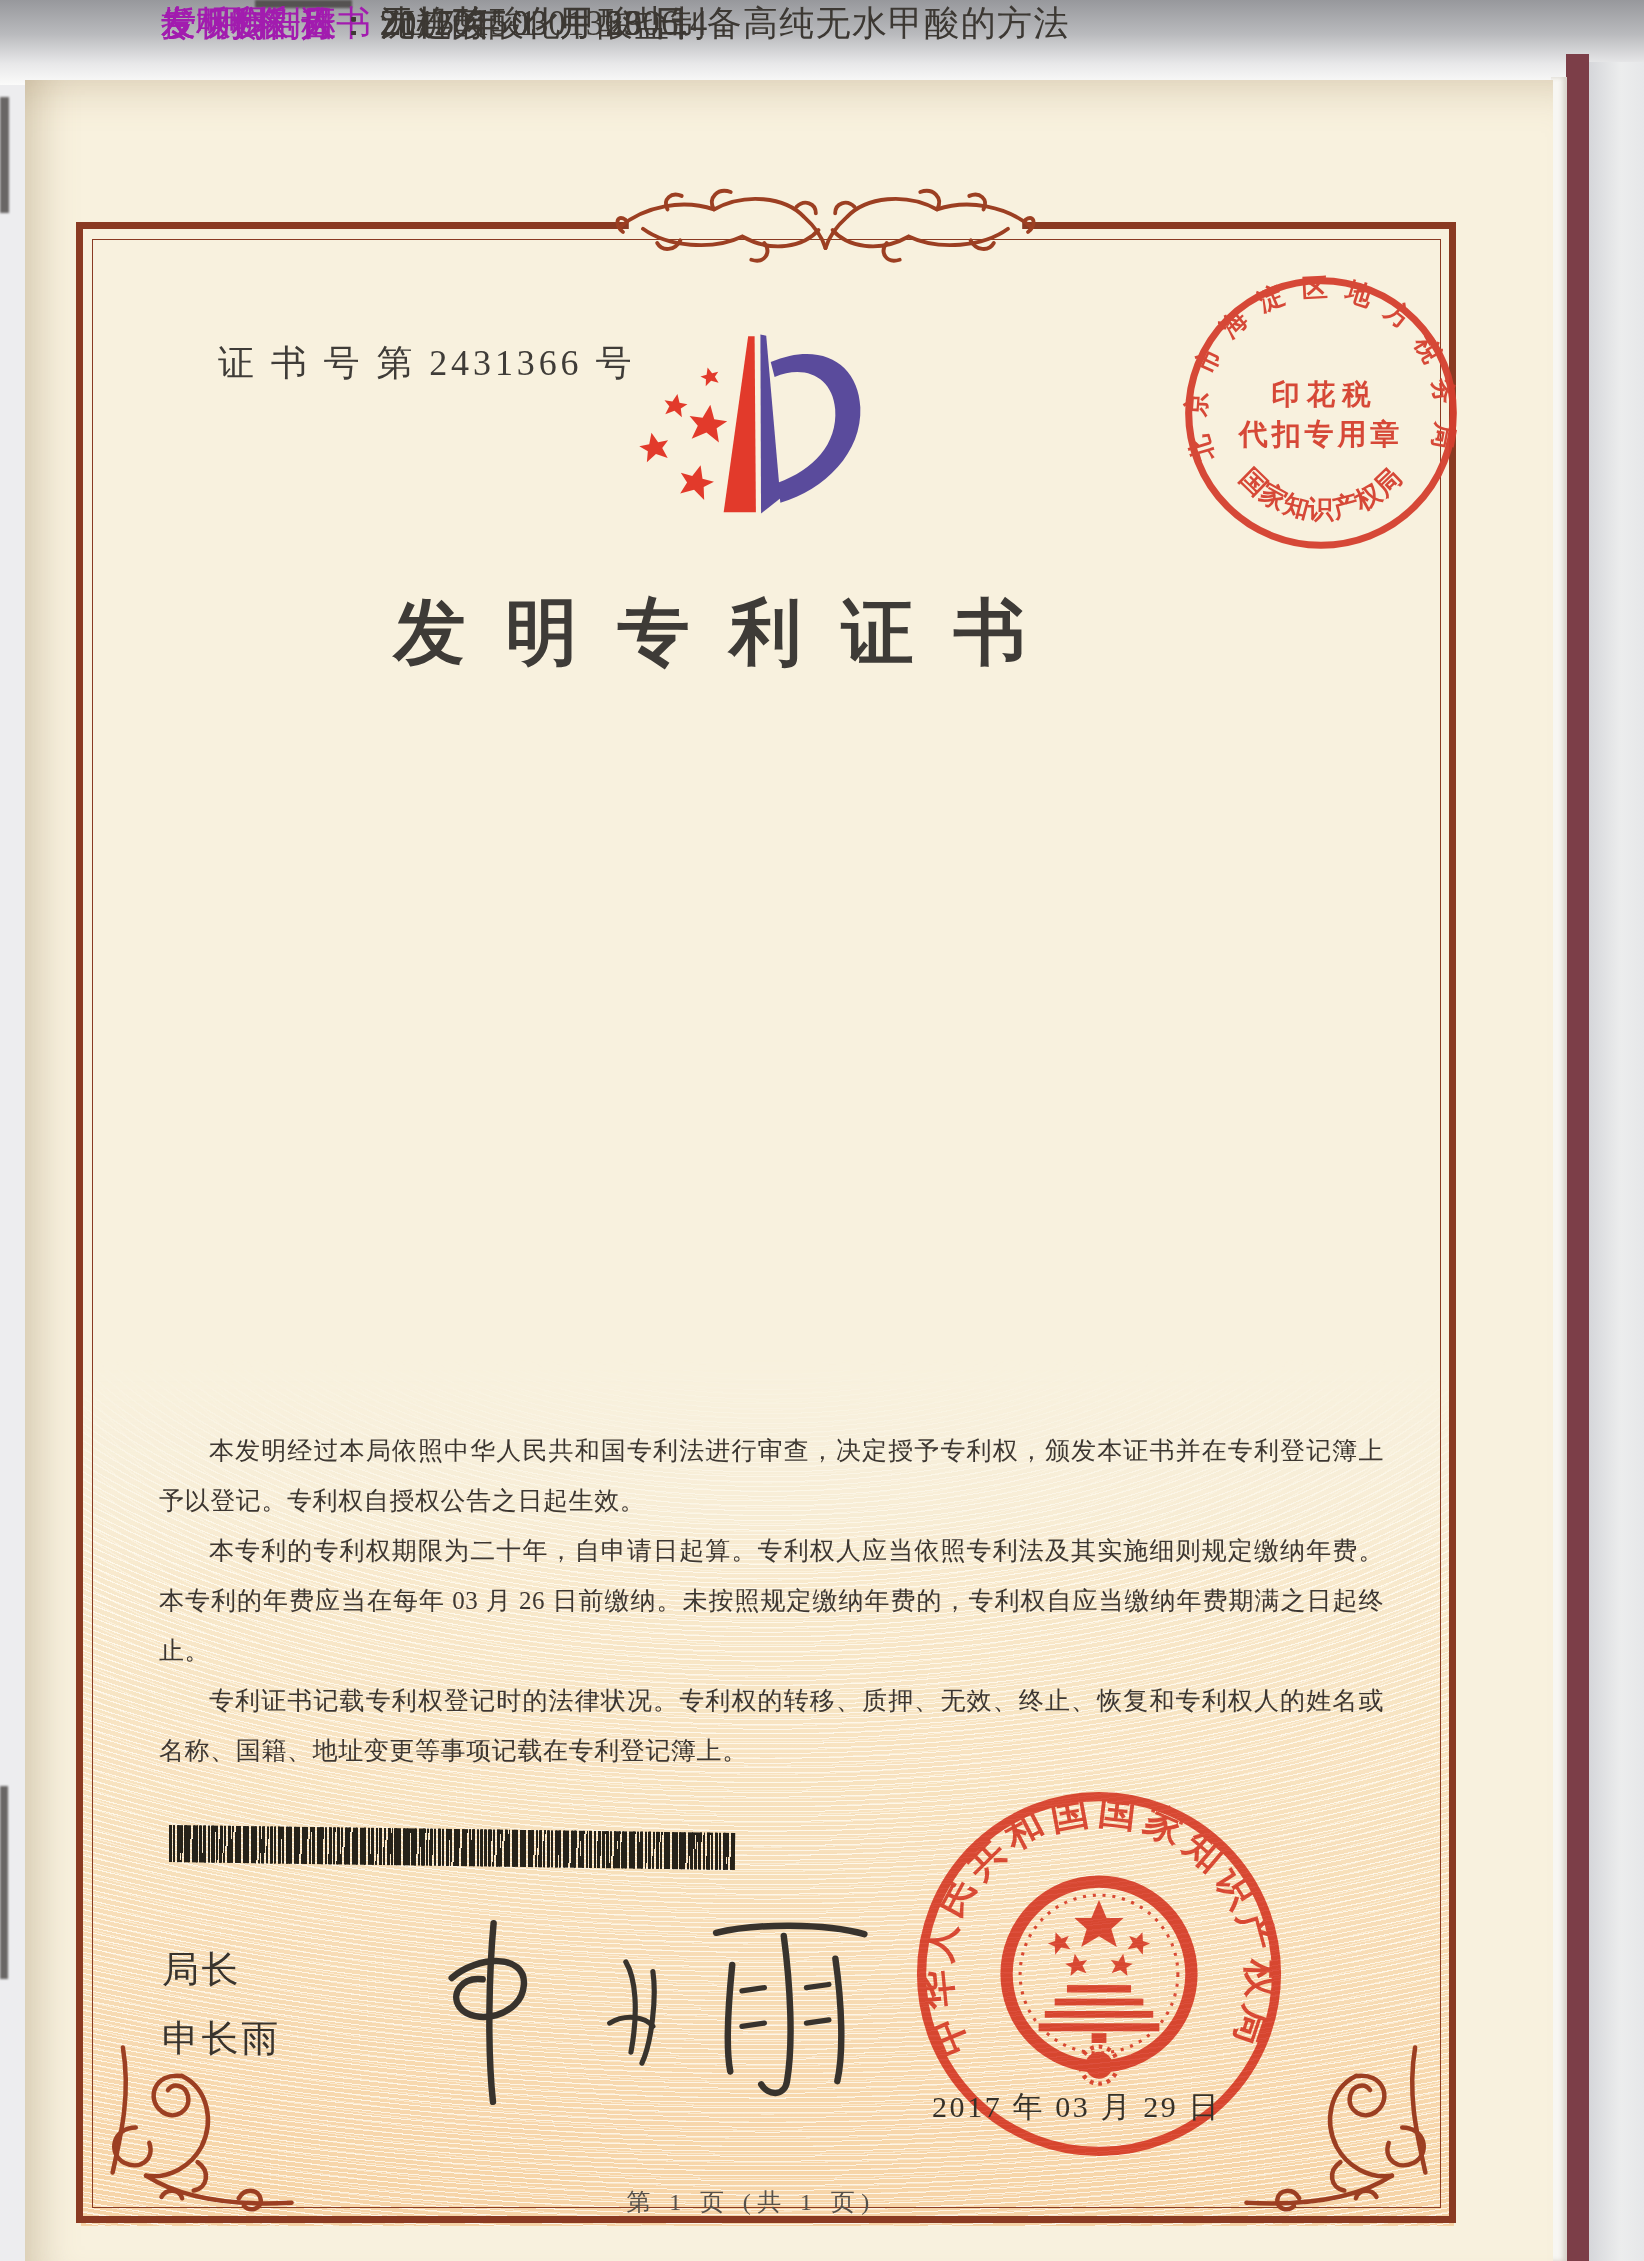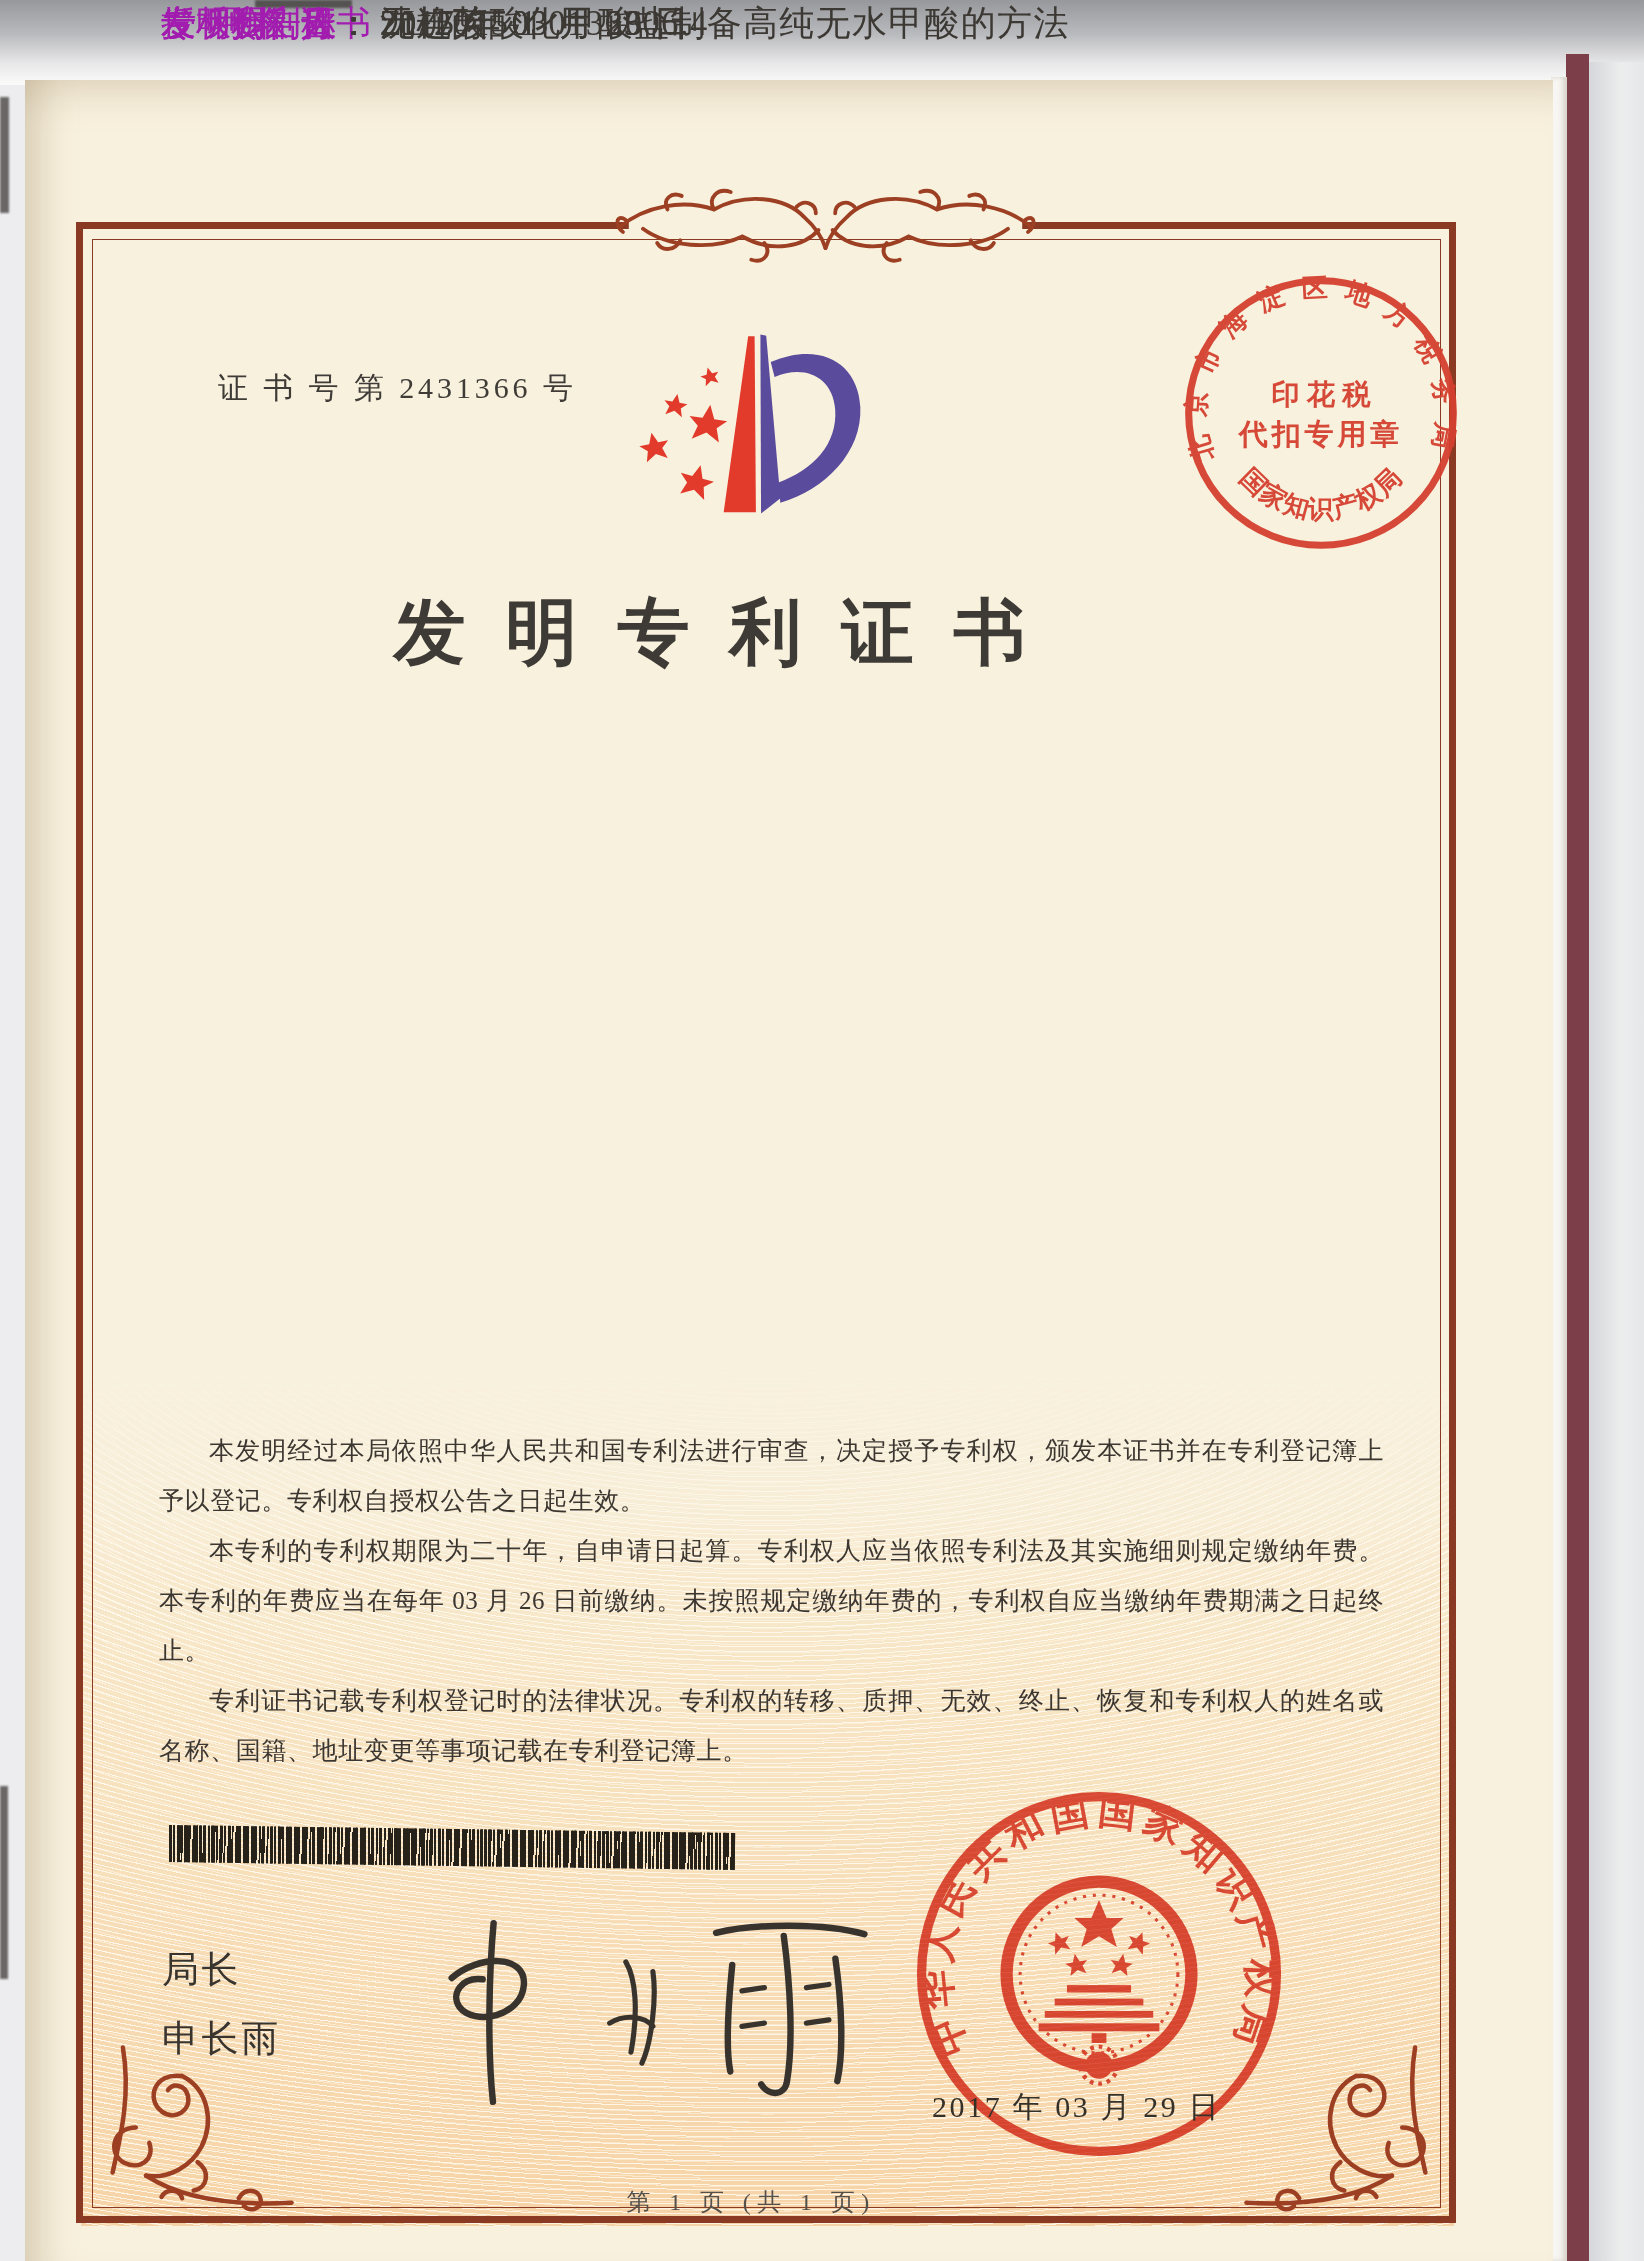--- a/index.html
+++ b/index.html
@@ -33,21 +33,21 @@
     box-sizing:border-box;z-index:6;}
   .frame-inner{left:92px;top:239px;width:1349px;height:1969px;border:1.9px solid #8a3a22;
     box-sizing:border-box;z-index:6;}
 
   .top-ornament{left:603px;top:181px;width:445px;height:102px;z-index:7;}
   .corner{width:213px;height:188px;z-index:7;}
   .corner-bl{left:84px;top:2036px;}
   .corner-br{left:1241px;top:2036px;transform:scaleX(-1);}
 
   
-  .cert-number{left:218px;top:339px;font-size:30px;letter-spacing:3.9px;color:#3f3c38;z-index:8;margin-top:29px;}
+  .cert-number{left:218px;top:339px;font-size:36px;letter-spacing:3.9px;color:#3f3c38;z-index:8;}
   .logo{left:567px;top:300px;width:303px;height:239px;z-index:8;}
   .tax-stamp{left:1179px;top:271px;width:284px;height:284px;z-index:8;opacity:.95;}
   .title{left:92px;top:585px;width:1349px;text-align:center;font-size:72px;font-weight:700;
     letter-spacing:40px;color:#3e3b37;transform:translateX(-37px);z-index:8;white-space:nowrap;}
 
   .field-row{left:161px;display:flex;align-items:baseline;z-index:8;white-space:nowrap;}
   .field-row:nth-of-type(1){top:805px;}
   .field-row:nth-of-type(2){top:931px;}
   .field-row:nth-of-type(3){top:1050px;}
   .field-row:nth-of-type(4){top:1136px;}

